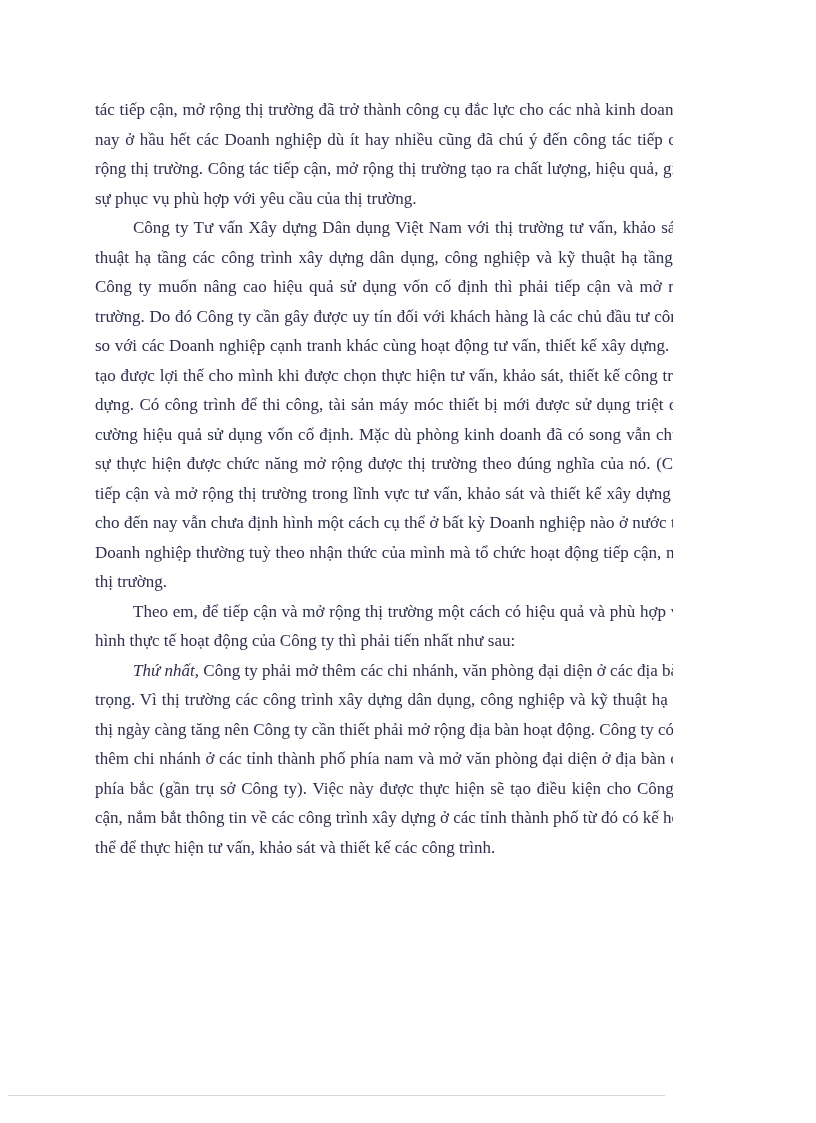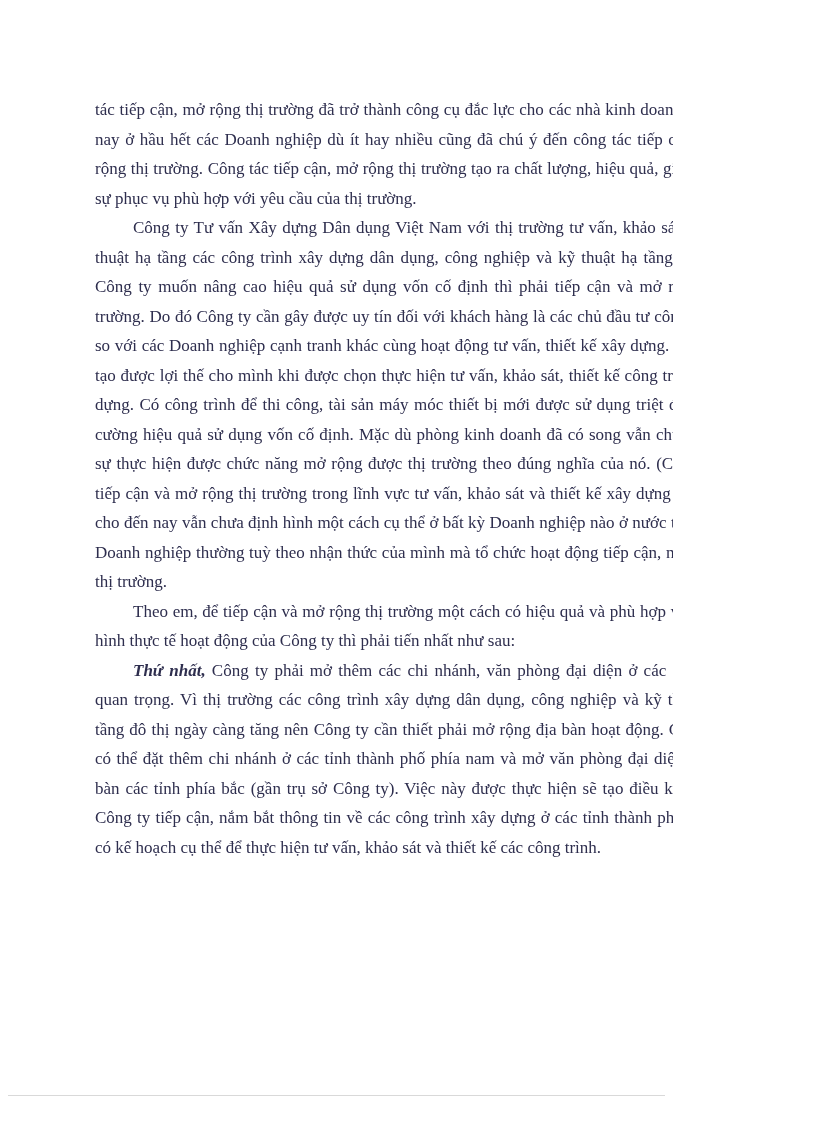--- a/index.html
+++ b/index.html
@@ -26,21 +26,21 @@
     text-align: justify;
   }
   .content p {
     margin: 0;
     padding: 0;
   }
   .content p.indent {
     text-indent: 38px;
   }
   .lead {
-    font-weight: bold;
+    font-weight: normal;
     font-style: italic;
   }
   .footer-rule {
     position: absolute;
     left: 8px;
     right: 8px;
     bottom: 27px;
     border-top: 1px solid #d9d9d9;
   }
 </style>

